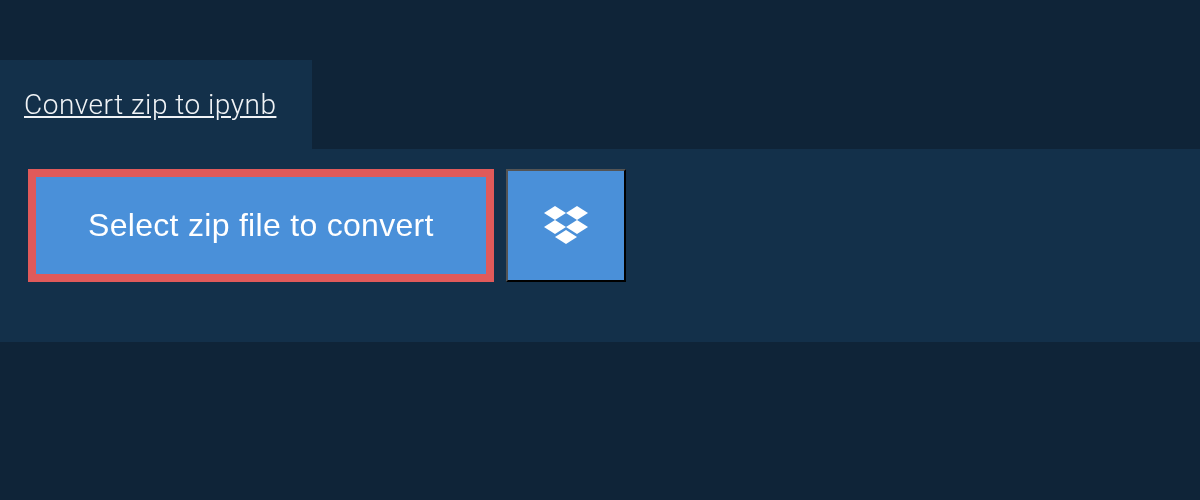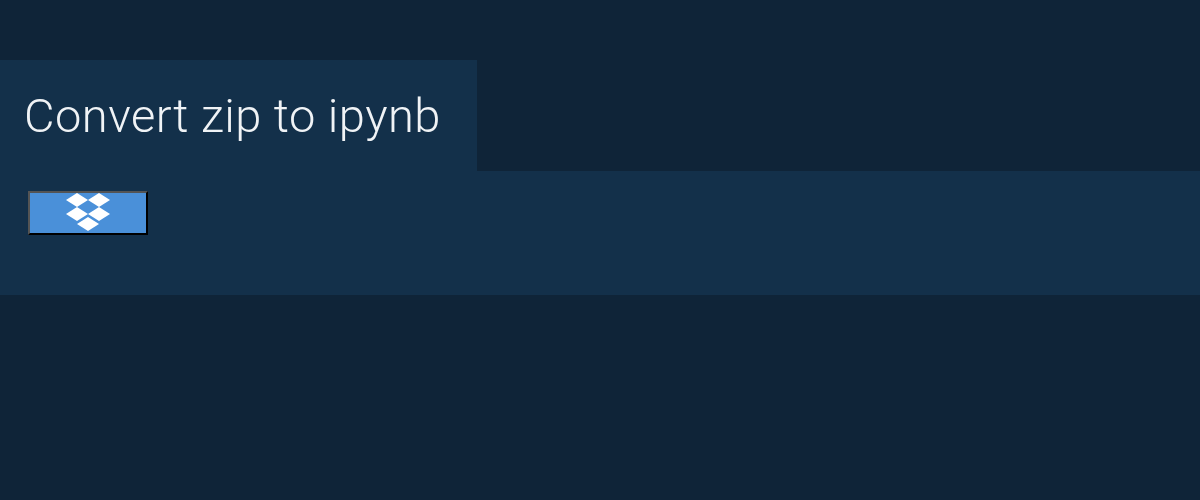--- a/index.html
+++ b/index.html
@@ -15,23 +15,24 @@
       overflow: hidden;
     }
     .header-tab {
       background: #13304a;
       display: inline-block;
       padding: 28px 36px 28px 24px;
       margin-top: 60px;
     }
     .header-title {
       color: #f0f3f6;
-      font-size: 47px;
+      font-size: 28px;
       font-weight: 300;
       letter-spacing: 0.5px;
+      text-decoration: underline;
     }
     .panel {
       background: #13304a;
       padding: 20px 28px 60px 28px;
       width: 1200px;
     }
     .button-row {
       display: flex;
       gap: 12px;
       align-items: stretch;
@@ -64,20 +65,23 @@
 <body>
 
 
 
 <div class="header-tab">
   <div class="header-title">Convert zip to ipynb</div>
 </div>
 
 <div class="panel">
   <div class="button-row">
+    <button class="select-button">
+      <span>Select zip file to convert</span>
+    </button>
     <button class="dropbox-button">
       <svg class="dropbox-icon" viewBox="0 0 44 40">
         <polygon points="11,0 22,7 11,14 0,7"></polygon>
         <polygon points="33,0 44,7 33,14 22,7"></polygon>
         <polygon points="11,14 22,21 11,28 0,21"></polygon>
         <polygon points="33,14 44,21 33,28 22,21"></polygon>
         <polygon points="22,24 33,31 22,38 11,31"></polygon>
       </svg>
     </button>
   </div>

